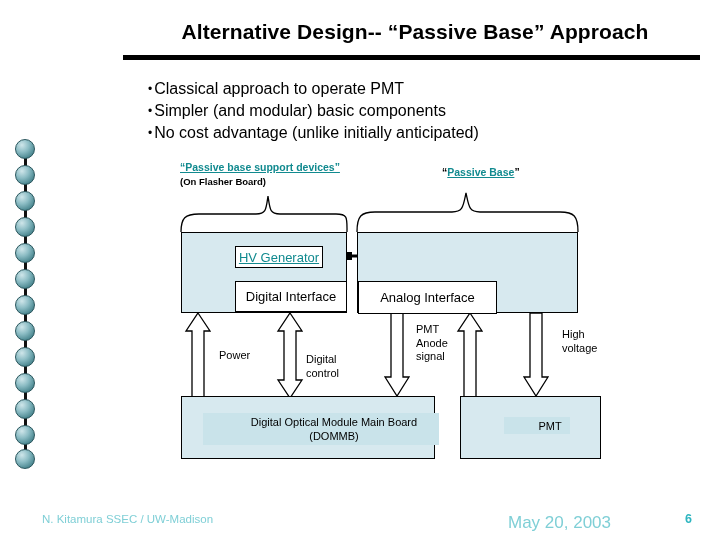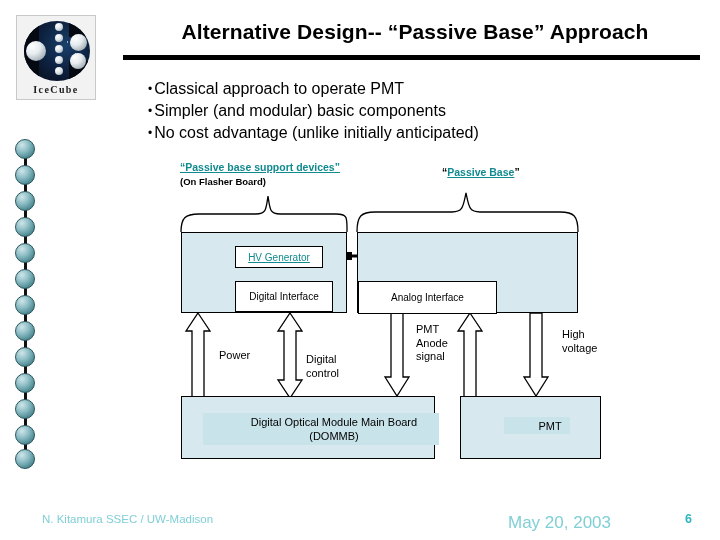--- a/index.html
+++ b/index.html
@@ -167,21 +167,21 @@
     box-sizing: border-box;
   }
   .wbox {
     position: absolute;
     background: #ffffff;
     border: 1.5px solid #000;
     box-sizing: border-box;
     display: flex;
     align-items: center;
     justify-content: center;
-    font-size: 10px;
+    font-size: 13px;
     color: #000;
   }
   .wbox.teal-label {
     color: #118a8f;
   }
   .wbox.teal-label span { text-decoration: underline; }
 
   .inner-tag {
     position: absolute;
     background: #c9e3ea;
@@ -225,37 +225,20 @@
     font-size: 12.5px;
     font-weight: bold;
     color: #2fb6c0;
   }
 </style>
 </head>
 <body>
 
 <div id="slide">
 
-  <div class="logo-box">
-    <div class="logo-disc">
-      <div class="starfield"></div>
-      <div class="dark-bar" style="left:0;top:0;width:15px;height:60px;"></div>
-      <div class="dark-bar" style="left:45px;top:0;width:21px;height:16px;"></div>
-      <div class="dark-bar" style="left:45px;top:40px;width:21px;height:20px;"></div>
-      <div class="dom big" style="left:2px;top:20px;width:20px;height:20px;"></div>
-      <div class="dom big" style="left:46px;top:13px;width:17px;height:17px;"></div>
-      <div class="dom big" style="left:46px;top:32px;width:16px;height:16px;"></div>
-      <div class="dom" style="left:31px;top:2px;width:8px;height:8px;"></div>
-      <div class="dom" style="left:31px;top:13px;width:8px;height:8px;"></div>
-      <div class="dom" style="left:31px;top:24px;width:8px;height:8px;"></div>
-      <div class="dom" style="left:31px;top:35px;width:8px;height:8px;"></div>
-      <div class="dom" style="left:31px;top:46px;width:8px;height:8px;"></div>
-    </div>
-    <div class="logo-text">IceCube</div>
-  </div>
 
   <div class="slide-title">Alternative Design-- “Passive Base” Approach</div>
   <div class="title-rule"></div>
 
   <div class="bullets">
     <div class="b">Classical approach to operate PMT</div>
     <div class="b">Simpler (and modular) basic components</div>
     <div class="b">No cost advantage (unlike initially anticipated)</div>
   </div>
 
@@ -309,21 +292,21 @@
 
     <path d="M530,313 L530,377 L524,377 L536,396 L548,377 L542,377 L542,313 Z" fill="#fff" stroke="#000" stroke-width="1.3"></path>
   </svg>
 
   <div class="pbox" style="left:181px; top:232px; width:166px; height:81px;"></div>
   <div class="pbox" style="left:357px; top:232px; width:221px; height:81px;"></div>
 
   <div class="wbox teal-label" style="left:235px; top:246px; width:88px; height:22px;">
     <span>HV Generator</span>
   </div>
-  <div class="wbox" style="left:235px; top:281px; width:98px; height:31px;">
+  <div class="wbox" style="left:235px; top:281px; width:112px; height:31px;">
     <span>Digital Interface</span>
   </div>
   <div class="wbox" style="left:358px; top:281px; width:139px; height:33px;">
     <span>Analog Interface</span>
   </div>
 
   <div class="pbox" style="left:181px; top:396px; width:254px; height:63px;"></div>
   <div class="inner-tag" style="left:203px; top:413px; width:210px; height:32px; flex-direction:column;">
     <span>Digital Optical Module Main Board</span>
     <span>(DOMMB)</span>

